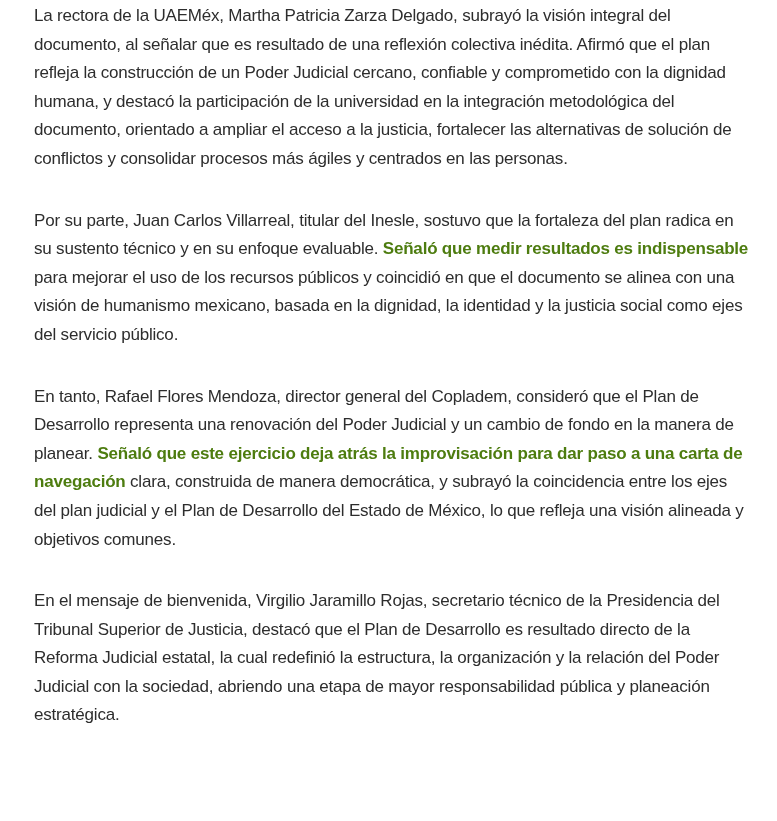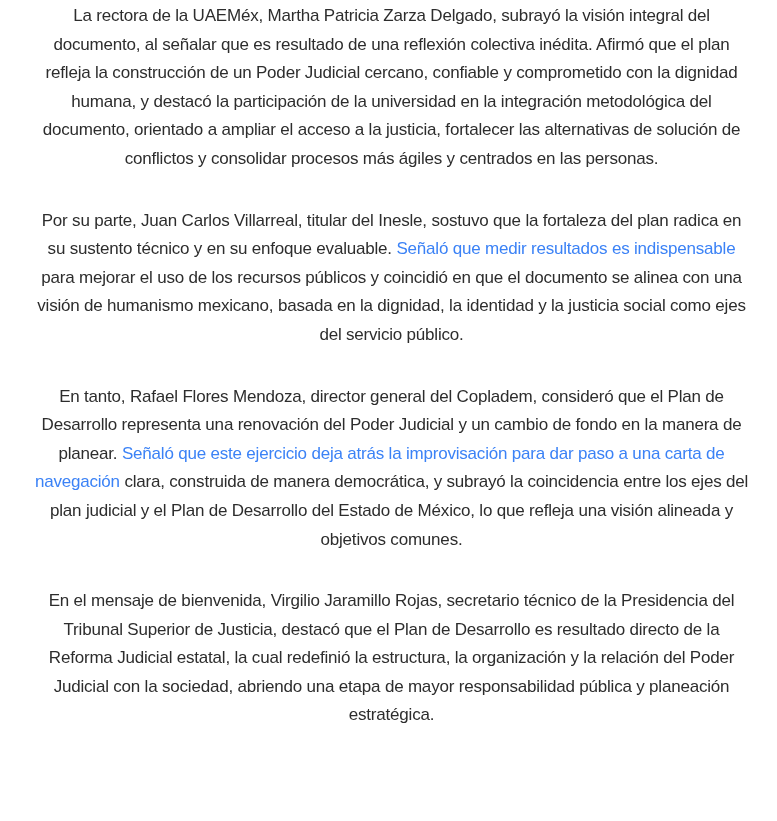--- a/index.html
+++ b/index.html
@@ -12,28 +12,28 @@
   }
   main.article {
     box-sizing: border-box;
     width: 769px;
     padding: 2px 20px 10px 34px;
     font-family: "Liberation Sans", "DejaVu Sans", sans-serif;
     font-size: 17px;
     letter-spacing: -0.2px;
     line-height: 28.6px;
     color: #2d2d2d;
-    text-align: center;
+    text-align: left;
   }
   main.article p.para {
     margin: 0 0 33px 0;
   }
   main.article strong {
-    font-weight: 400;
-    color: #3b82f6;
+    font-weight: 700;
+    color: #4d7c0f;
   }
 </style>
 </head>
 <body>
 
 <main class="article">
     <p class="para"><span>La rectora de la UAEMéx, Martha Patricia Zarza Delgado, subrayó la visión integral del documento, al señalar que es resultado de una reflexión colectiva inédita. Afirmó que el plan refleja la construcción de un Poder Judicial cercano, confiable y comprometido con la dignidad humana, y destacó la participación de la universidad en la integración metodológica del documento, orientado a ampliar el acceso a la justicia, fortalecer las alternativas de solución de conflictos y consolidar procesos más ágiles y centrados en las personas.</span></p>
     <p class="para"><span>Por su parte, Juan Carlos Villarreal, titular del Inesle, sostuvo que la fortaleza del plan radica en su sustento técnico y en su enfoque evaluable. </span><strong>Señaló que medir resultados es indispensable</strong><span> para mejorar el uso de los recursos públicos y coincidió en que el documento se alinea con una visión de humanismo mexicano, basada en la dignidad, la identidad y la justicia social como ejes del servicio público.</span></p>
     <p class="para"><span>En tanto, Rafael Flores Mendoza, director general del Copladem, consideró que el Plan de Desarrollo representa una renovación del Poder Judicial y un cambio de fondo en la manera de planear. </span><strong>Señaló que este ejercicio deja atrás la improvisación para dar paso a una carta de navegación</strong><span> clara, construida de manera democrática, y subrayó la coincidencia entre los ejes del plan judicial y el Plan de Desarrollo del Estado de México, lo que refleja una visión alineada y objetivos comunes.</span></p>
     <p class="para"><span>En el mensaje de bienvenida, Virgilio Jaramillo Rojas, secretario técnico de la Presidencia del Tribunal Superior de Justicia, destacó que el Plan de Desarrollo es resultado directo de la Reforma Judicial estatal, la cual redefinió la estructura, la organización y la relación del Poder Judicial con la sociedad, abriendo una etapa de mayor responsabilidad pública y planeación estratégica.</span></p>

